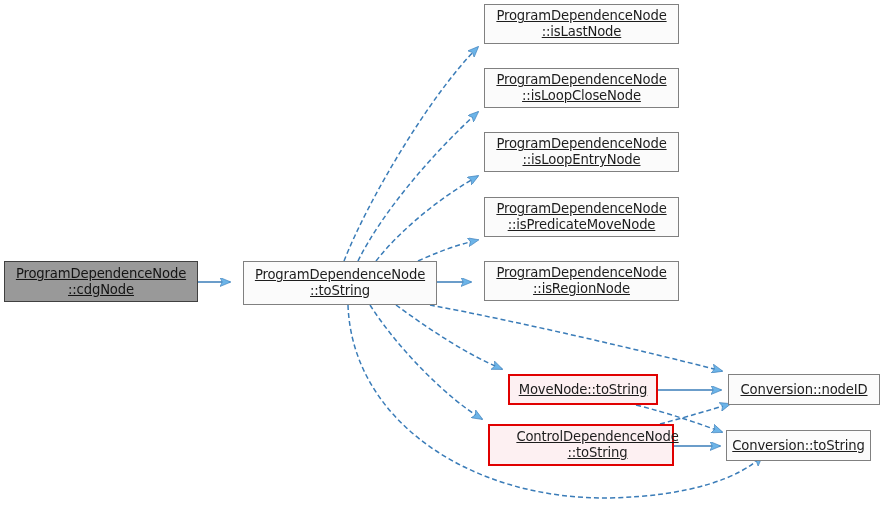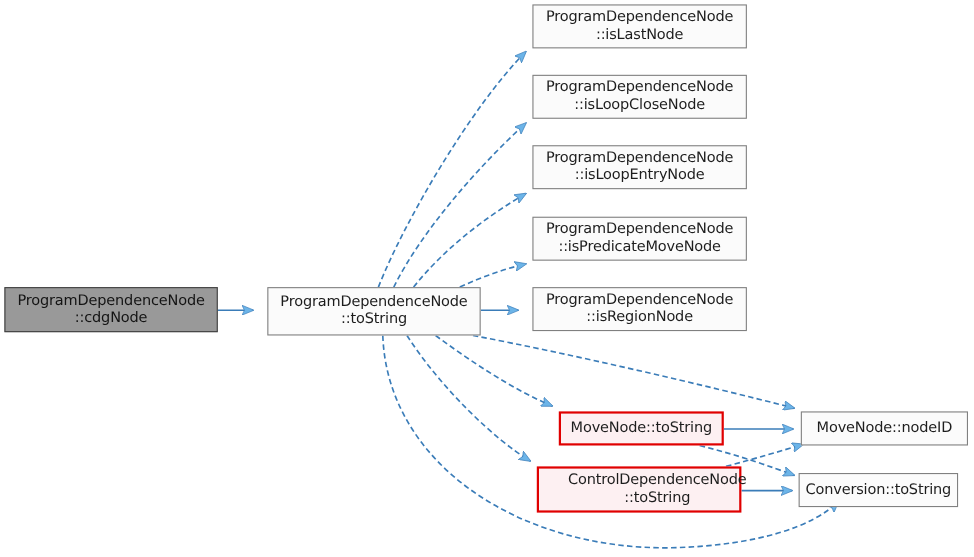--- a/index.html
+++ b/index.html
@@ -34,20 +34,21 @@
     justify-content: center;
     text-align: center;
     line-height: 1.18;
     font-size: 13.2px;
     color: #1d1d1d;
     background: #fbfbfb;
     border: 1px solid #7a7a7a;
     box-shadow: 0 0 0 0 rgba(0,0,0,0);
     white-space: pre-line;
     letter-spacing: -0.15px;
+    text-decoration: underline;
   }
   .gnode.plain {
     background: #fbfbfb;
     border: 1px solid #808080;
   }
   .gnode.current {
     background: #999999;
     border: 1px solid #404040;
     color: #141414;
   }
@@ -144,20 +145,20 @@
   <div class="gnode highlight" style="left:508px; top:374px; width:150px; height:31px;">
     <span class="lbl">MoveNode::toString</span>
   </div>
 
   <div class="gnode highlight" style="left:488px; top:424px; width:186px; height:42px;padding-left:33px;">
     <span class="lbl">ControlDependenceNode
 ::toString</span>
   </div>
 
   <div class="gnode plain" style="left:728px; top:374px; width:152px; height:31px;">
-    <span class="lbl">MoveNode::nodeID</span>
+    <span class="lbl">Conversion::nodeID</span>
   </div>
 
   <div class="gnode plain" style="left:726px; top:430px; width:145px; height:31px;">
     <span class="lbl">Conversion::toString</span>
   </div>
 
 </div>
 
 </body></html>

